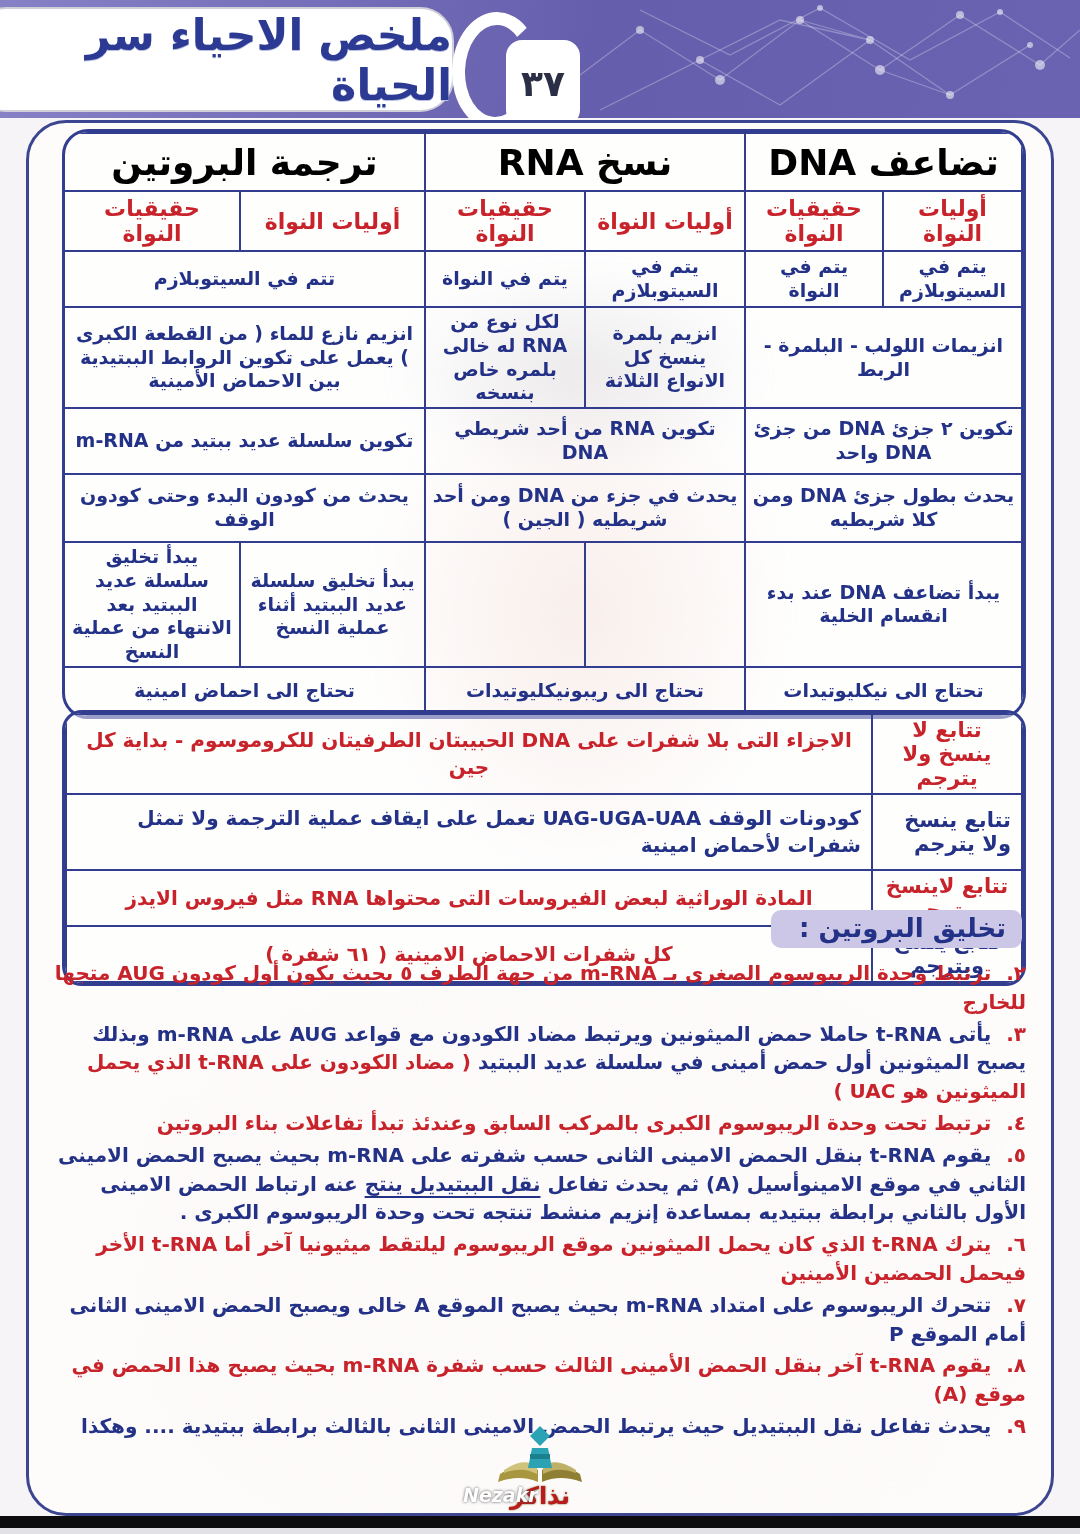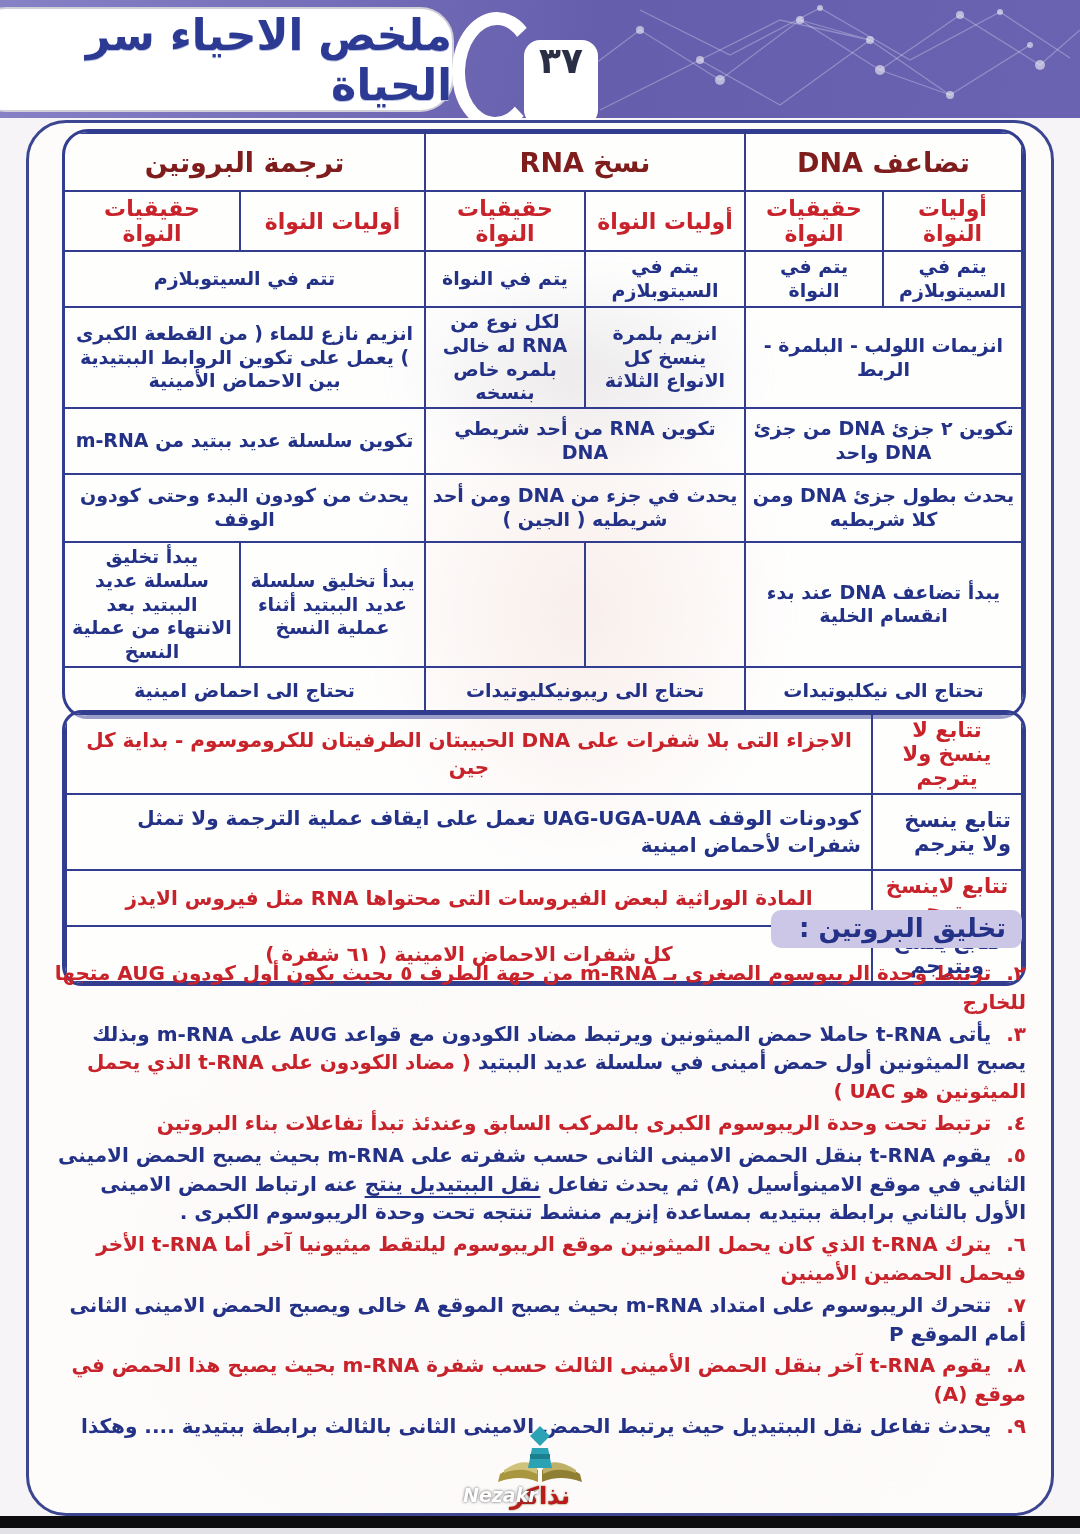--- a/index.html
+++ b/index.html
@@ -9,41 +9,41 @@
   
   .header{position:absolute;top:0;left:0;width:1080px;height:118px;
           background:linear-gradient(100deg,#8780c6 0%,#6press5ead 50%,#6a63b2 100%);
           background:linear-gradient(100deg,#8781c6,#655ead 55%,#6a63b2);}
   .net{position:absolute;top:0;left:0;width:100%;height:100%;}
   .title-card{position:absolute;top:7px;left:-28px;width:478px;height:101px;background:#fff;
               border:2px solid #cfcfd8;border-radius:34px;display:flex;align-items:center;justify-content:center;}
   .title-card span{color:#2c3a94;font-size:43px;letter-spacing:-1px;text-shadow:0 1px 0 #b9c0e0;}
   .arc{position:absolute;top:12px;left:452px;width:62px;height:92px;border:13px solid #fff;
        border-radius:50%;border-right-color:transparent;transform:rotate(2deg);}
-  .page-pill{position:absolute;top:40px;left:524px;width:74px;height:86px;background:#fff;
-             border-radius:16px;display:flex;justify-content:center;}
+  .page-pill{position:absolute;top:40px;left:506px;width:74px;height:86px;background:#fff;
+             border-radius:16px;display:flex;align-items:center;justify-content:center;}
   .page-pill span{color:#2b2f45;font-size:36px;}
 
   
   .frame{position:absolute;left:26px;top:120px;width:1022px;height:1390px;border:3px solid #3b4590;
          border-radius:40px;background:#fdfcfb;}
   .ph{position:absolute;border-radius:50%;filter:blur(10px);z-index:0;}
   .ph1{left:340px;top:230px;width:420px;height:520px;
        background:radial-gradient(ellipse at center,rgba(231,197,186,.55),rgba(231,197,186,0) 70%);}
   .ph2{left:360px;top:140px;width:380px;height:220px;
        background:radial-gradient(ellipse at center,rgba(160,152,162,.38),rgba(160,152,162,0) 70%);}
   .ph3{left:120px;top:860px;width:860px;height:560px;border-radius:40%;opacity:.35;
        background:repeating-linear-gradient(-62deg,rgba(238,178,186,.45) 0 4px,rgba(255,255,255,0) 4px 30px);}
 
   
   .t1wrap{position:absolute;left:62px;top:129px;width:958px;border:3px solid #323d90;border-radius:26px;
           overflow:hidden;background:rgba(255,255,255,.5);z-index:2;}
   table{width:100%;border-collapse:collapse;table-layout:fixed;}
   .t1wrap th,.t1wrap td{border:2px solid #323d90;text-align:center;vertical-align:middle;padding:2px 6px;}
-  .t1wrap th.hdr{color:#7f1d1d;font-size:27px;height:52px;}
+  .t1wrap th.hdr{color:#000000;font-size:36px;height:52px;}
   .t1wrap th.sub{color:#c8232b;font-size:22px;height:54px;margin-top:17px;}
   .t1wrap td{color:#233186;font-size:19px;line-height:1.25;}
   tr.brow-0{height:56px;} tr.brow-1{height:90px;} tr.brow-2{height:66px;}
   tr.brow-3{height:68px;} tr.brow-4{height:116px;} tr.brow-5{height:48px;}
 
   
   .t2wrap{position:absolute;left:62px;top:710px;width:958px;border:3px solid #323d90;border-radius:20px;
           overflow:hidden;background:rgba(255,255,255,.5);z-index:2;}
   .t2wrap th,.t2wrap td{border:2px solid #323d90;text-align:center;vertical-align:middle;padding:3px 10px;}
   .t2wrap th.lab{width:150px;font-size:21px;}

